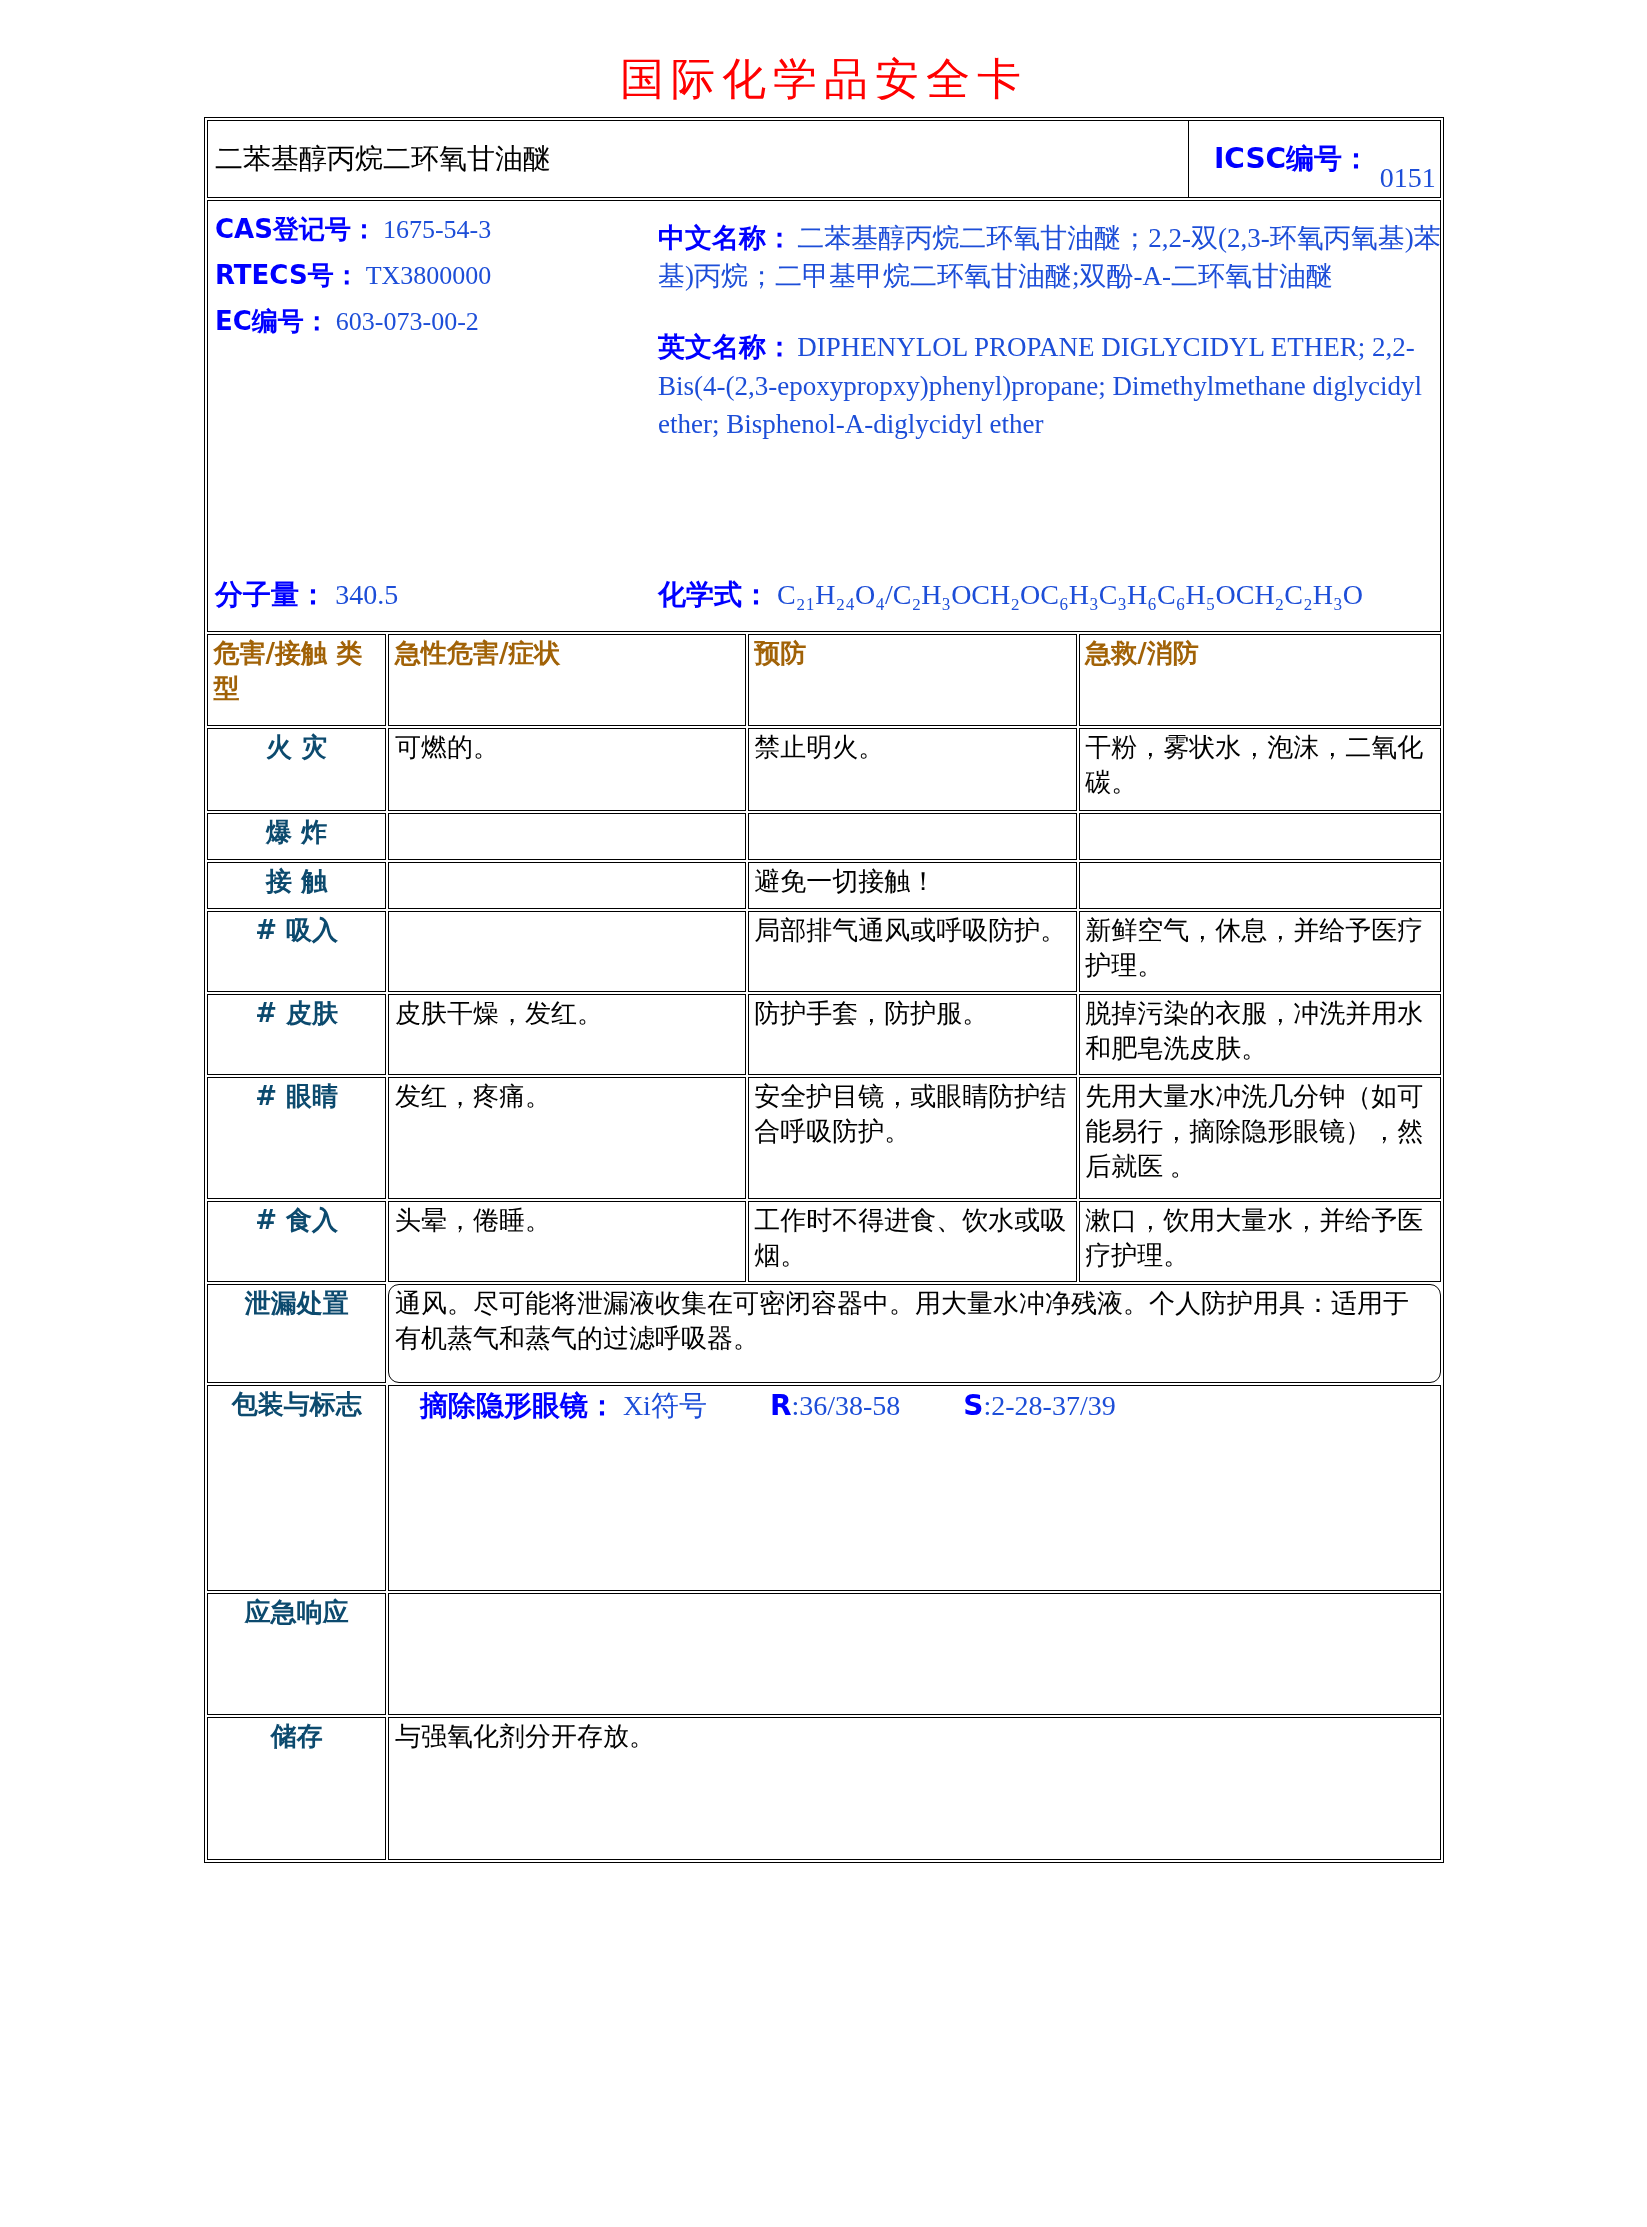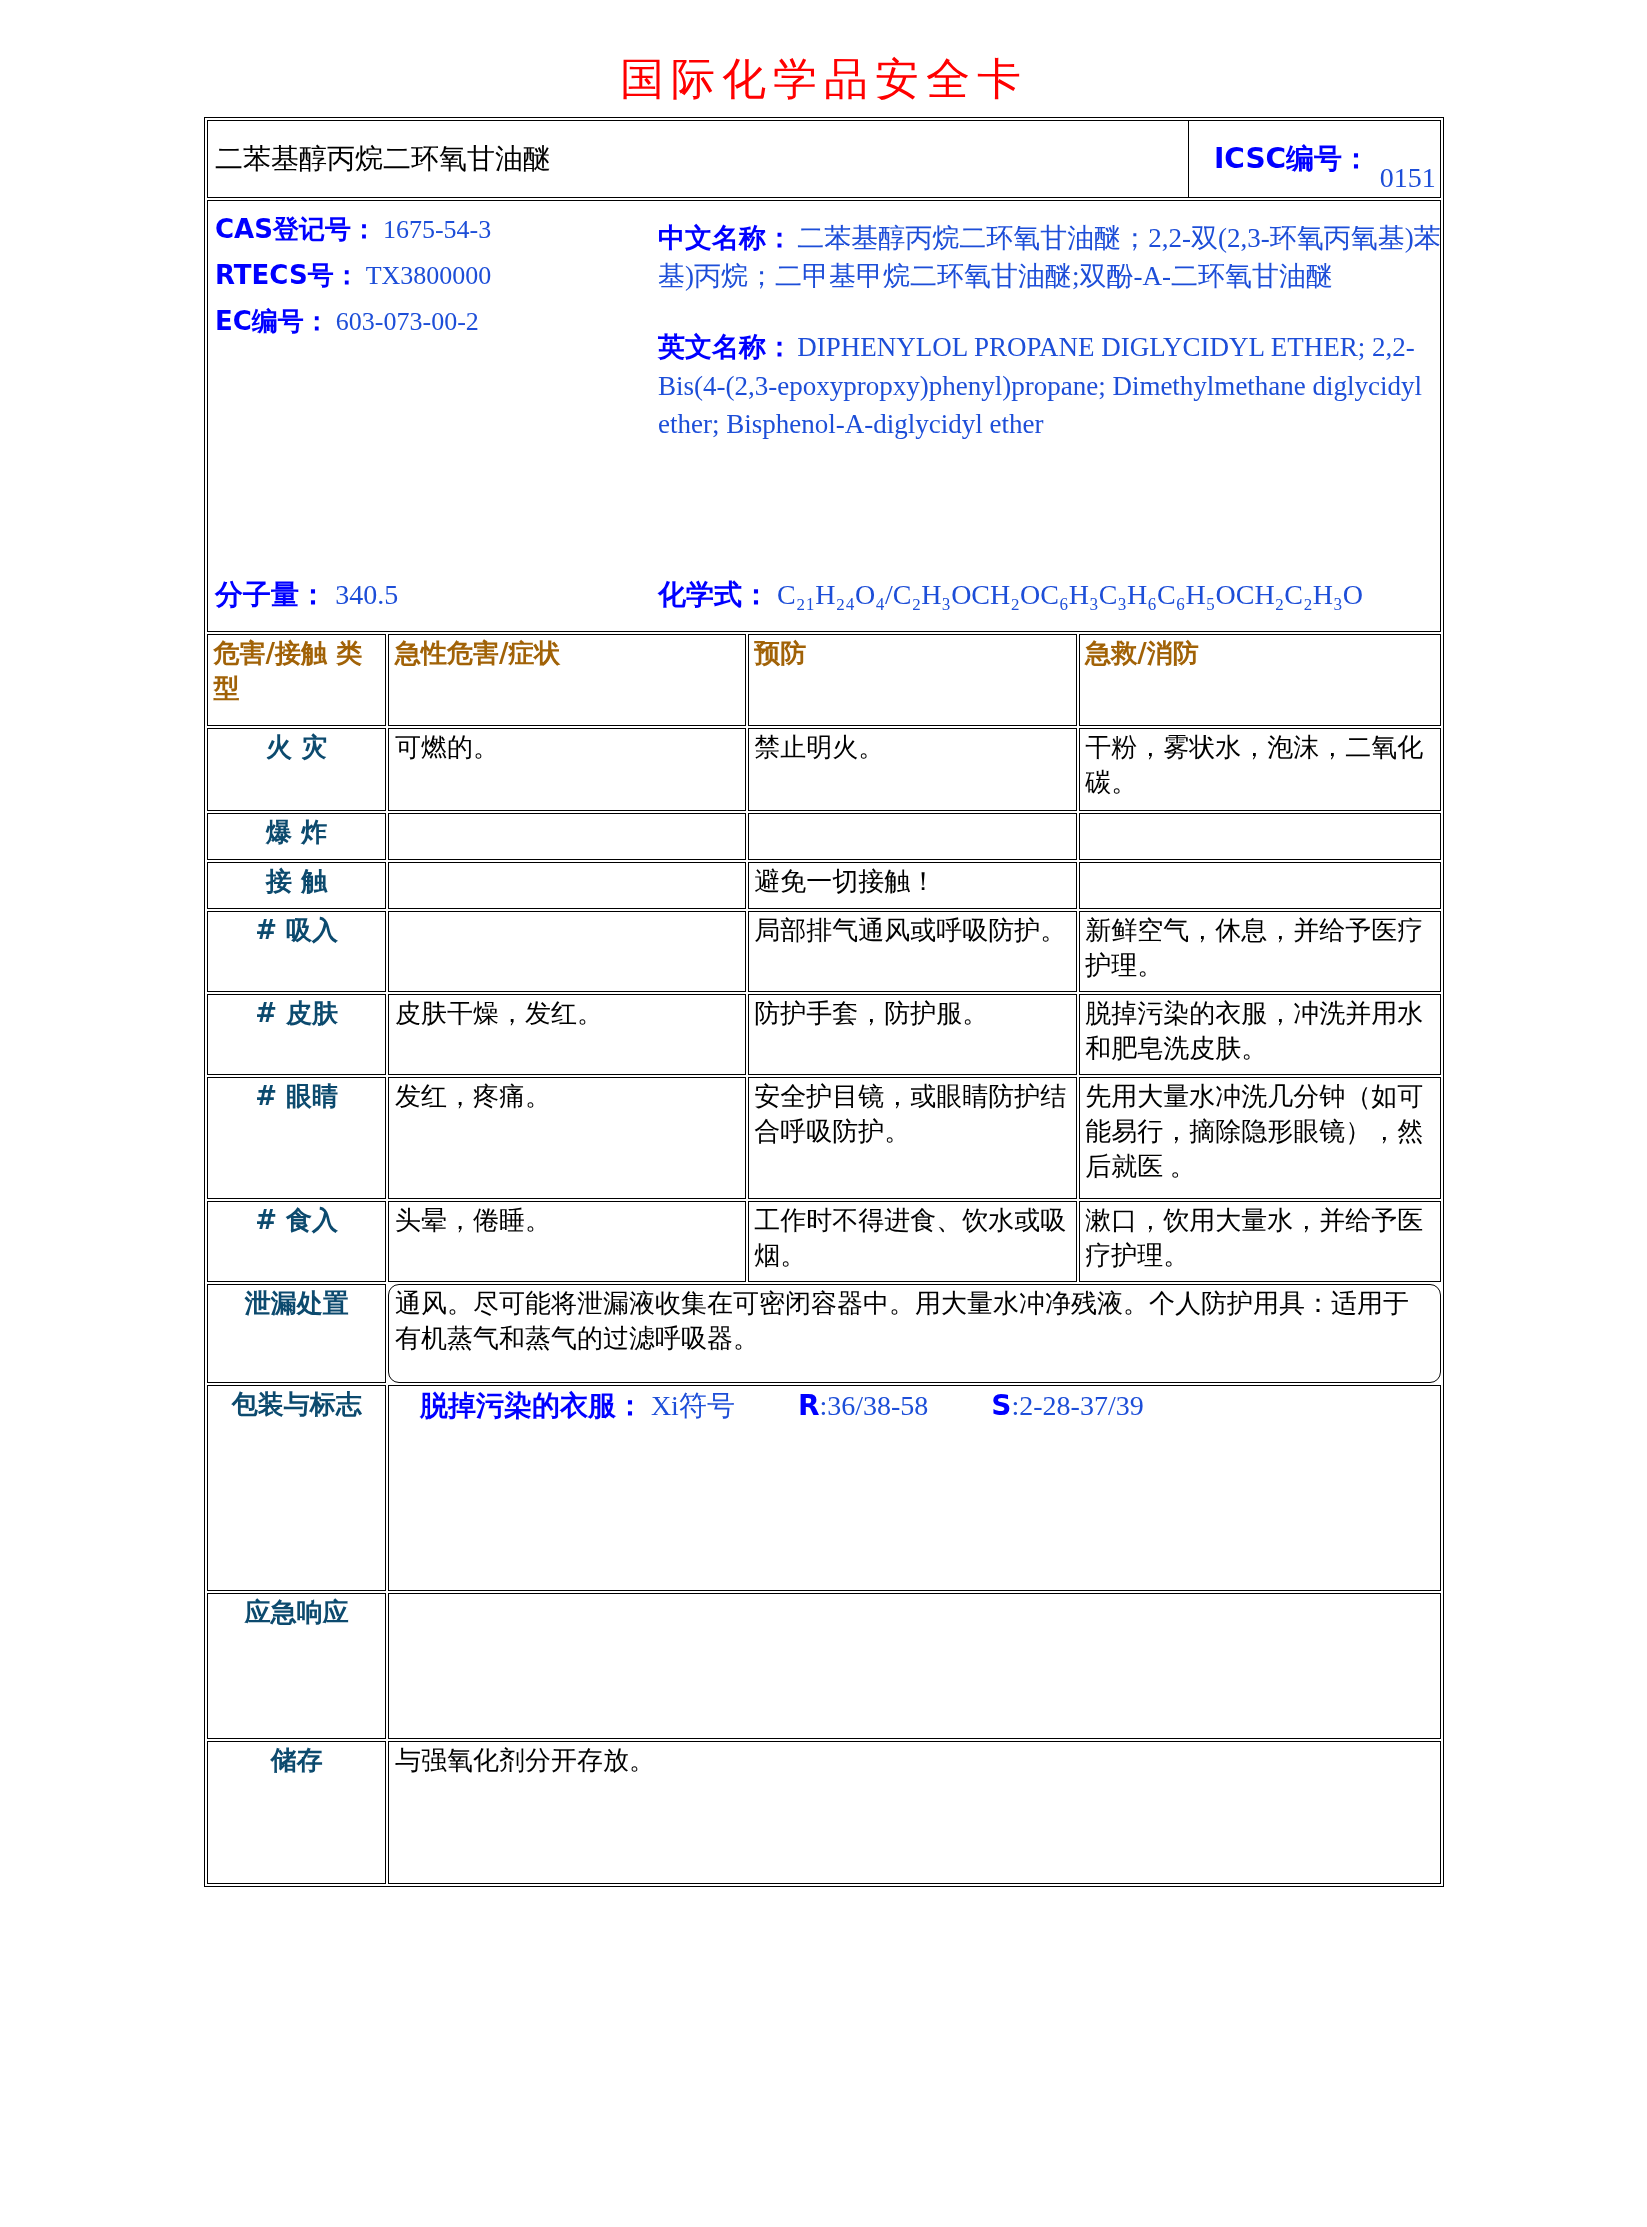--- a/index.html
+++ b/index.html
@@ -201,29 +201,29 @@
 
     <tr style="height:99px;">
       <td class="lcell">泄漏处置</td>
       <td colspan="3" class="spill-cell">通风。尽可能将泄漏液收集在可密闭容器中。用大量水冲净残液。个人防护用具：适用于有机蒸气和蒸气的过滤呼吸器。</td>
     </tr>
 
     <tr style="height:206px;">
       <td class="lcell">包装与标志</td>
       <td colspan="3" class="pack-cell">
         <div class="eu-line">
-          <span class="blabel">脱掉污染的衣服：</span>
+          <span class="blabel">摘除隐形眼镜：</span>
           <span class="val sym">Xi符号</span>
           <span class="blabel">R</span><span class="val rv">:36/38-58</span>
           <span class="blabel">S</span><span class="val">:2-28-37/39</span>
         </div>
       </td>
     </tr>
 
-    <tr style="height:146px;padding-left:36px;">
+    <tr style="height:122px;padding-left:36px;">
       <td class="lcell">应急响应</td>
       <td colspan="3"></td>
     </tr>
 
     <tr style="height:143px;">
       <td class="lcell">储存</td>
       <td colspan="3">与强氧化剂分开存放。</td>
     </tr>
 
   </tbody>

